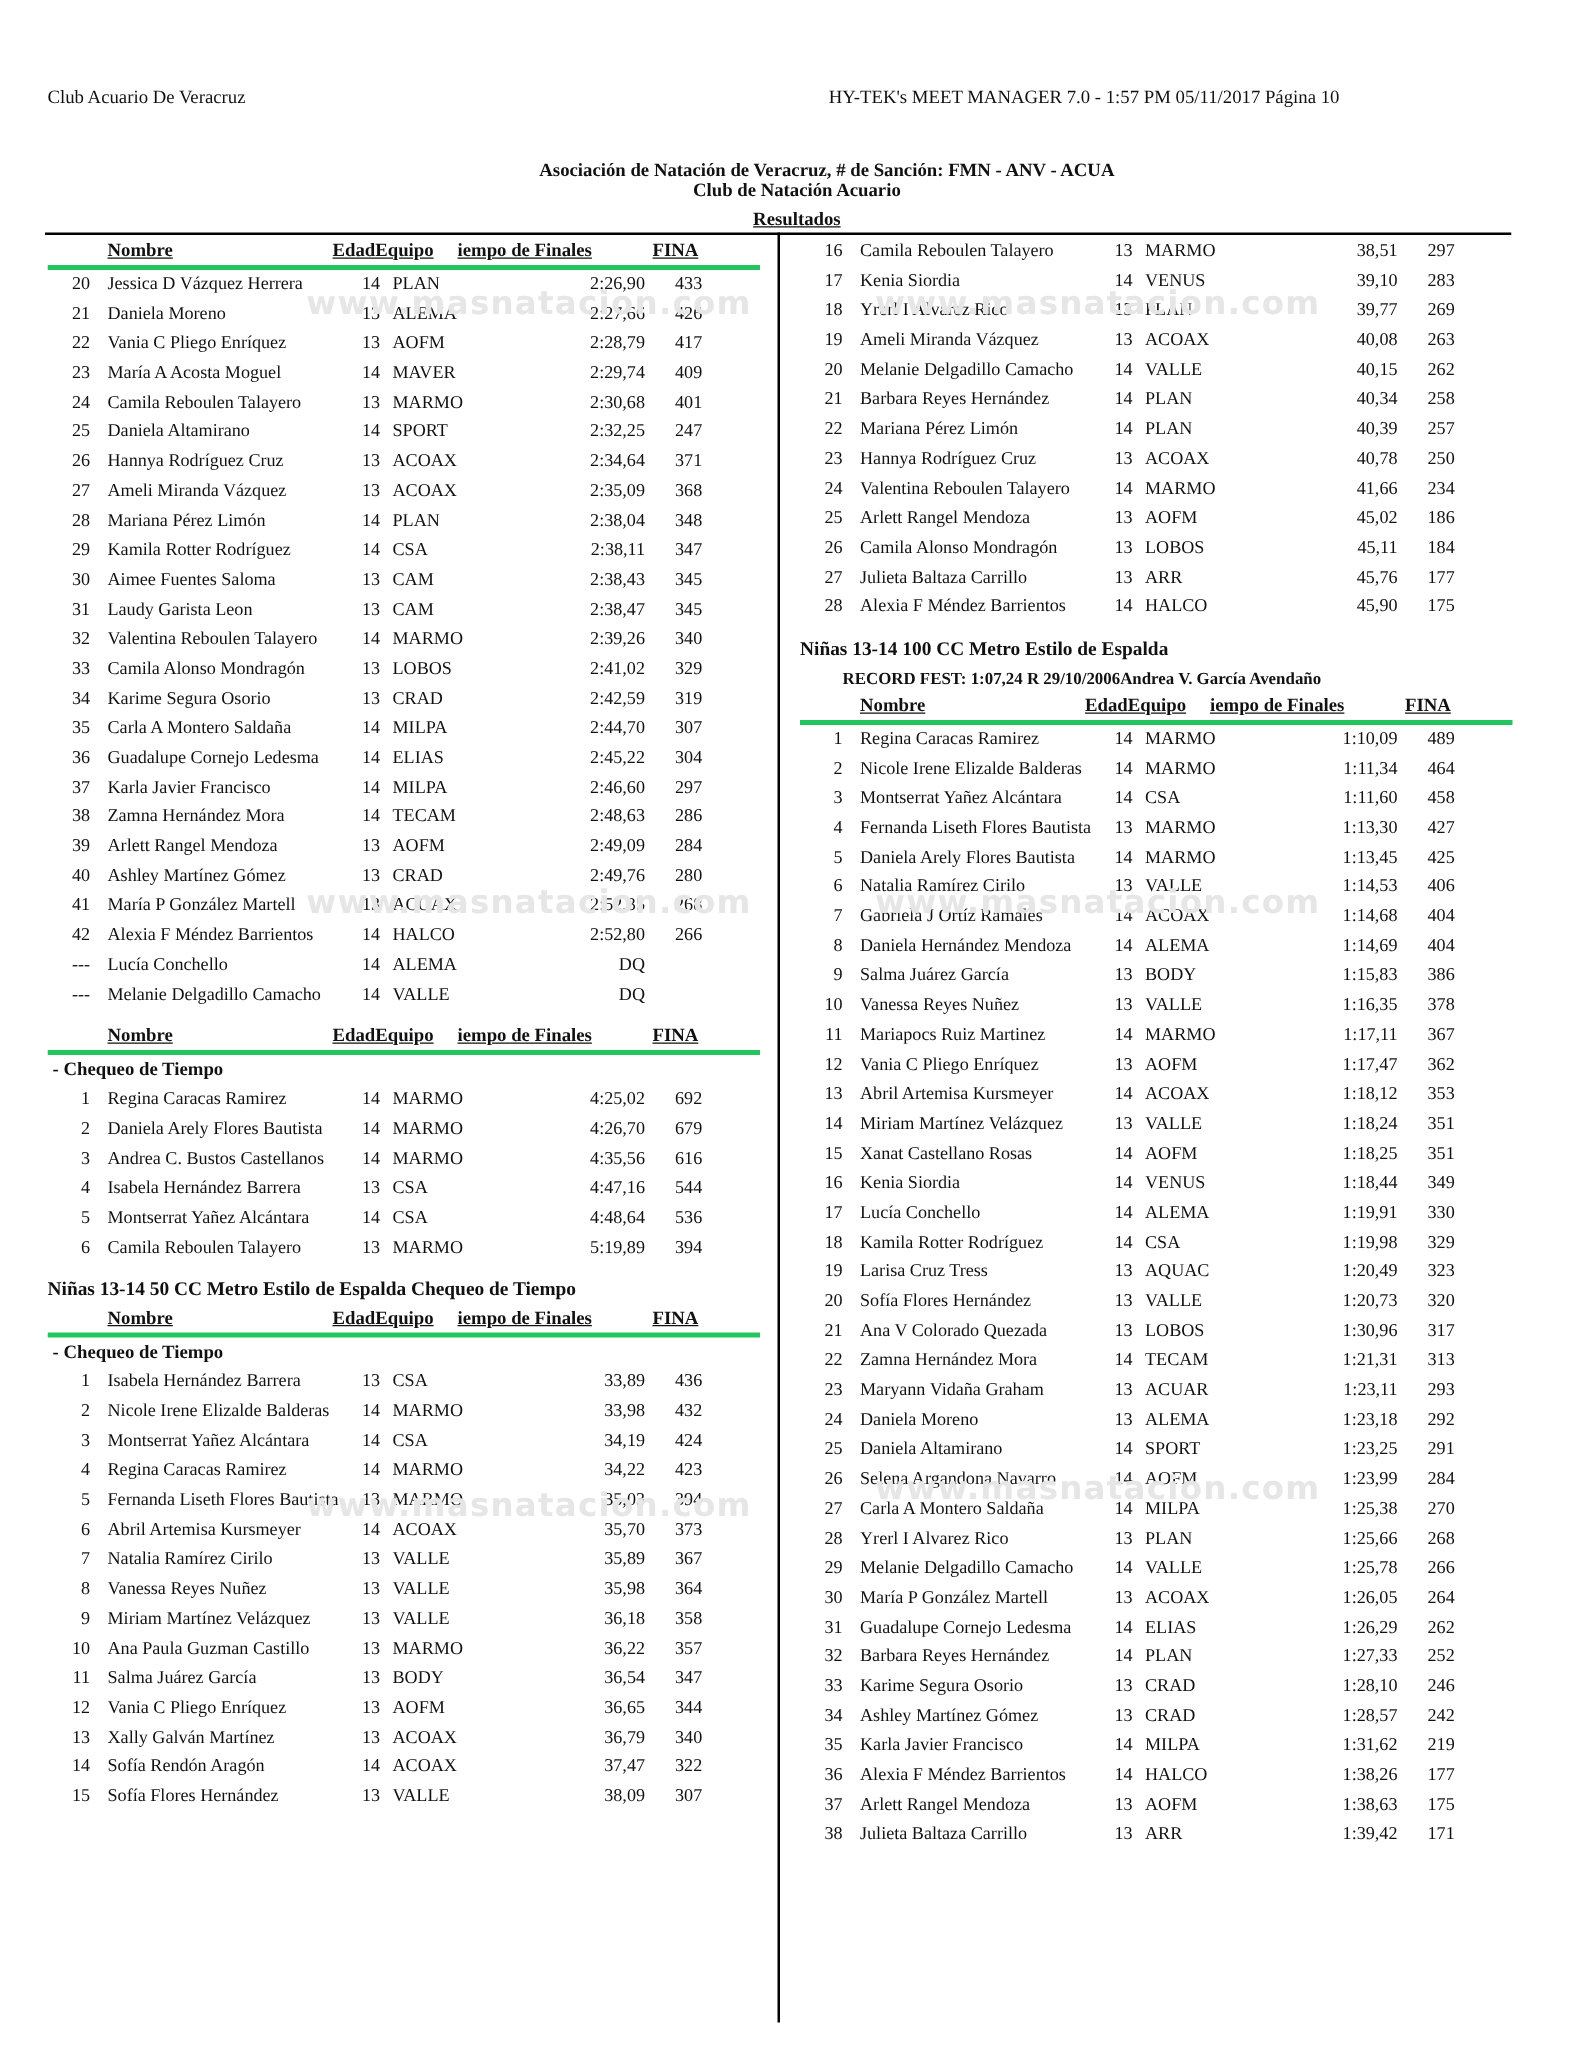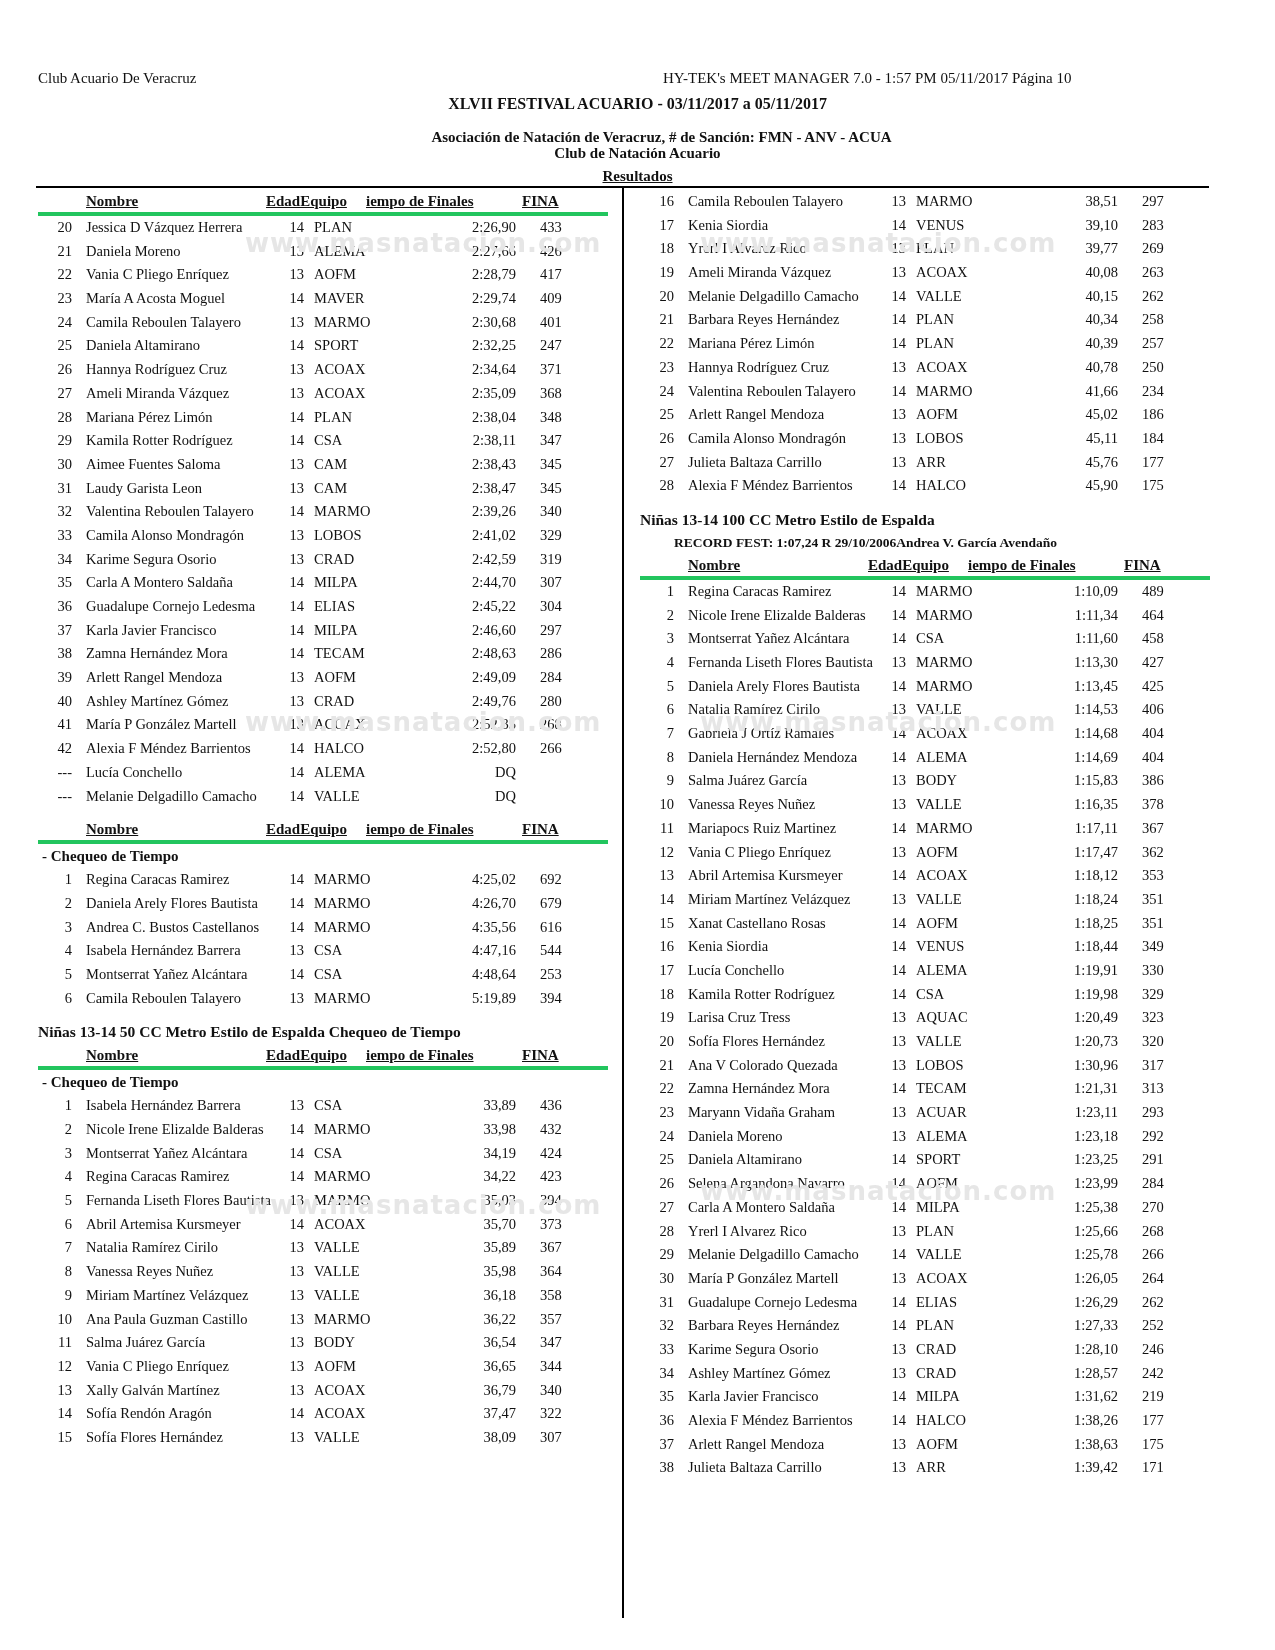--- a/index.html
+++ b/index.html
@@ -37,21 +37,20 @@
   .row .c-time { width: 112px; text-align: right; }
   .row .c-fina { width: 50px; margin-left: 24px; }
   .watermark { position: absolute; color: #e6e6e6; font-family: "DejaVu Sans", sans-serif; font-size: 26px; font-weight: bold; letter-spacing: 1px; pointer-events: none; }
 </style>
 </head>
 <body>
 
 <div class="page">
   <div class="hdr-left">Club Acuario De Veracruz</div>
   <div class="hdr-right">HY-TEK's MEET MANAGER 7.0 - 1:57 PM  05/11/2017  Página 10</div>
-  <div class="hdr-center t1">XLVII  FESTIVAL ACUARIO - 03/11/2017 a 05/11/2017</div>
   <div class="hdr-center t2">Asociación de Natación de Veracruz, # de Sanción: FMN - ANV - ACUA</div>
   <div class="hdr-center t4">Resultados</div>
   <div class="hdr-center t3">Club de Natación Acuario</div>
   <div class="topline"></div>
   <div class="vline"></div>
 
   <div class="col col-left">
     <div class="colhdr">
       <span class="h-name">Nombre</span>
       <span class="h-edad">EdadEquipo</span>
@@ -301,21 +300,21 @@
           <span class="c-team">CSA</span>
           <span class="c-time">4:47,16</span>
           <span class="c-fina">544</span>
         </div>
         <div class="row">
           <span class="c-pl">5</span>
           <span class="c-name">Montserrat Yañez Alcántara</span>
           <span class="c-age">14</span>
           <span class="c-team">CSA</span>
           <span class="c-time">4:48,64</span>
-          <span class="c-fina">253</span>
+          <span class="c-fina">536</span>
         </div>
         <div class="row">
           <span class="c-pl">6</span>
           <span class="c-name">Camila Reboulen Talayero</span>
           <span class="c-age">13</span>
           <span class="c-team">MARMO</span>
           <span class="c-time">5:19,89</span>
           <span class="c-fina">394</span>
         </div>
       </div>

